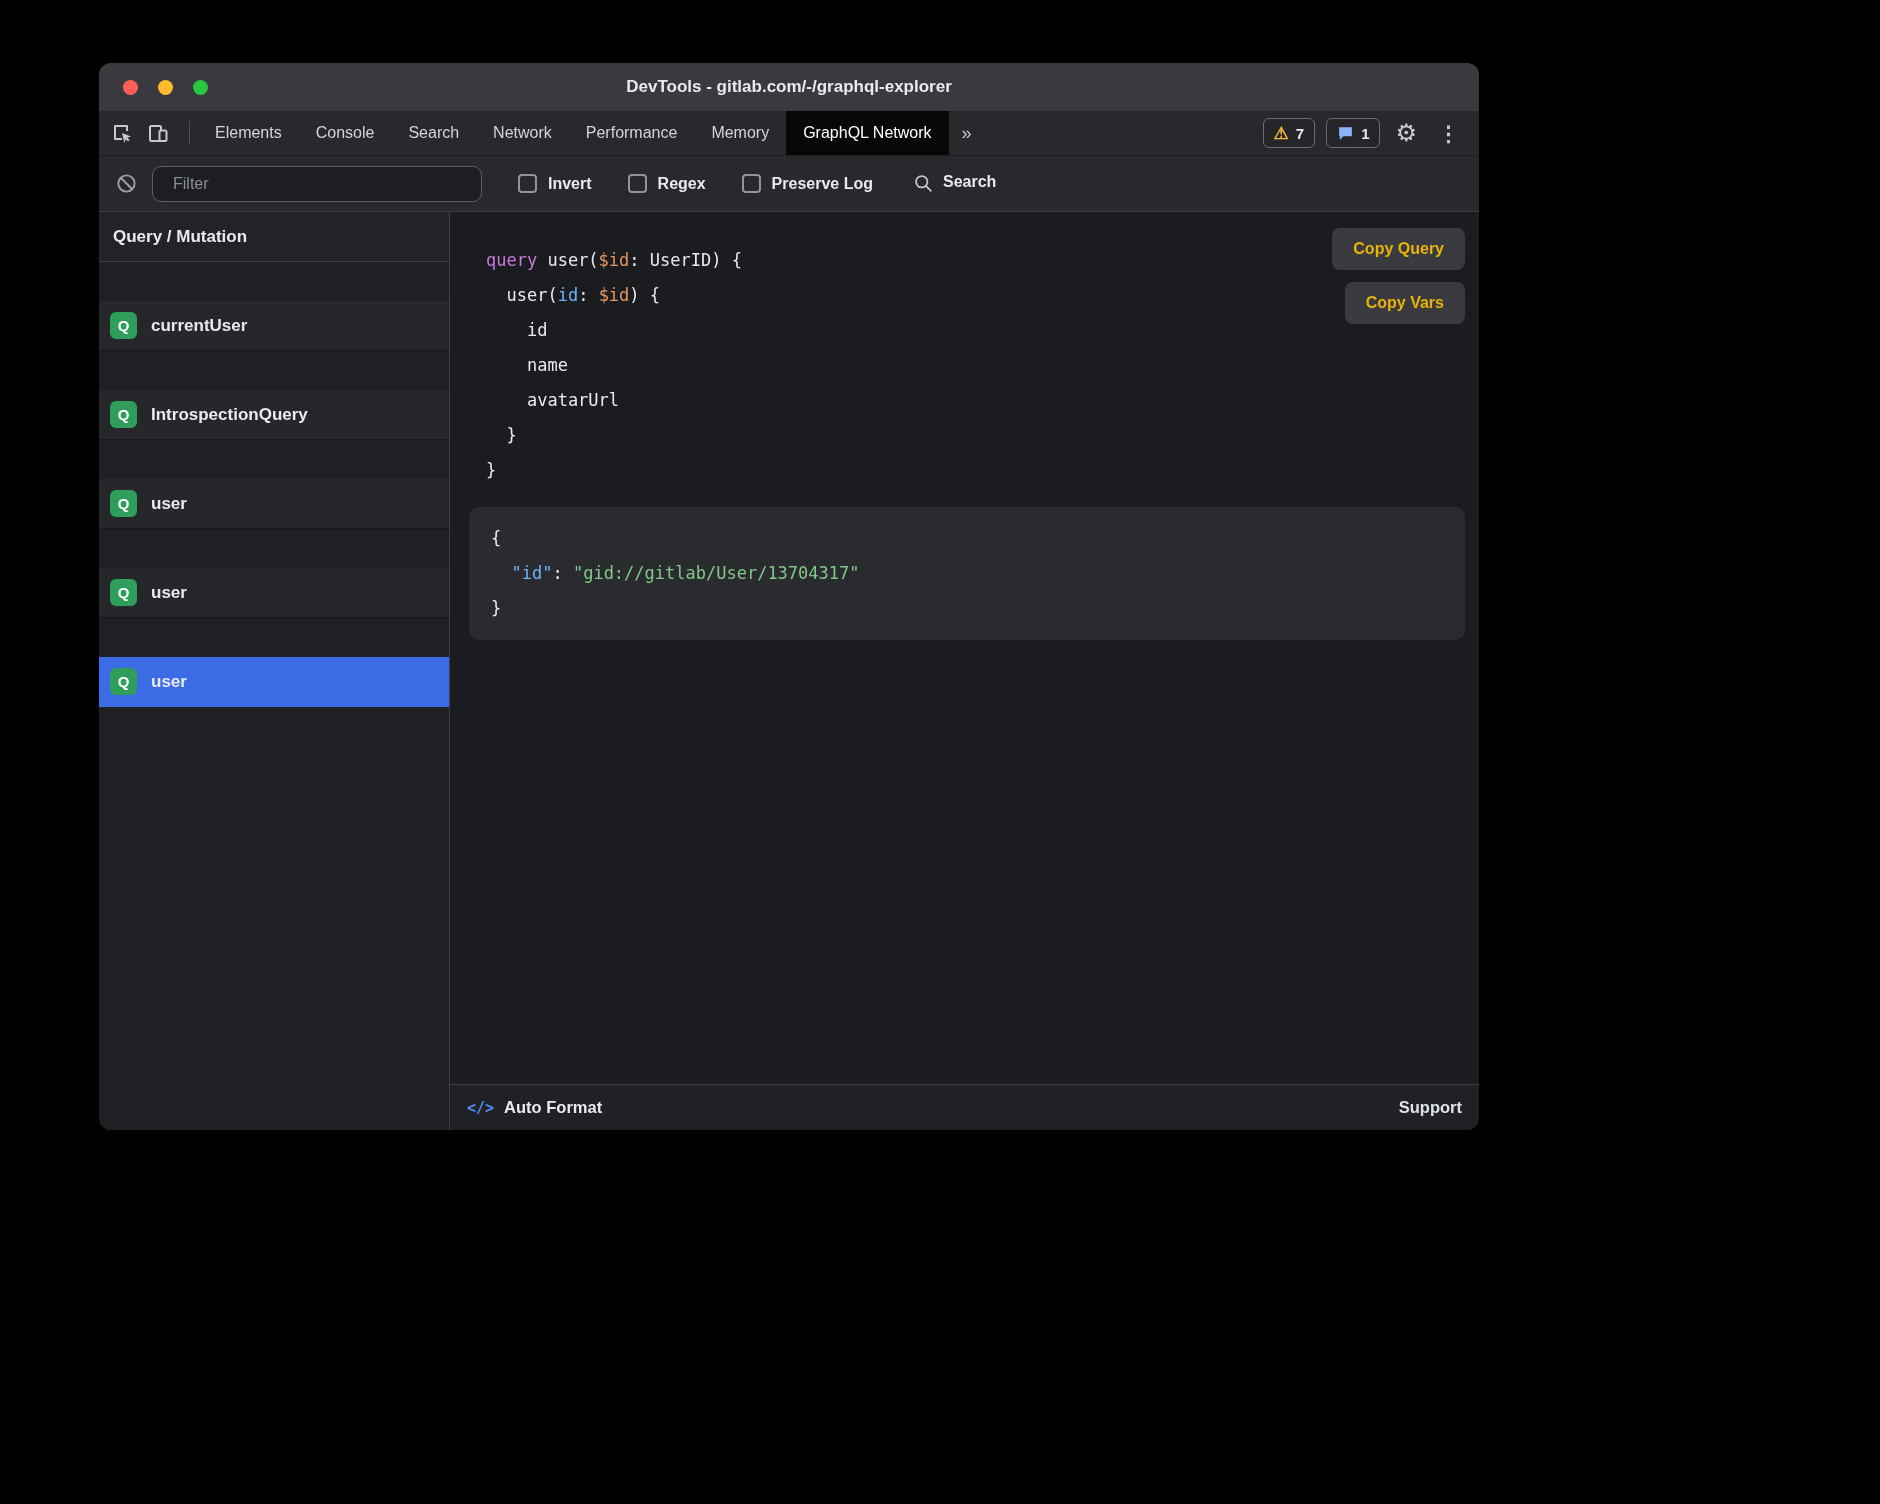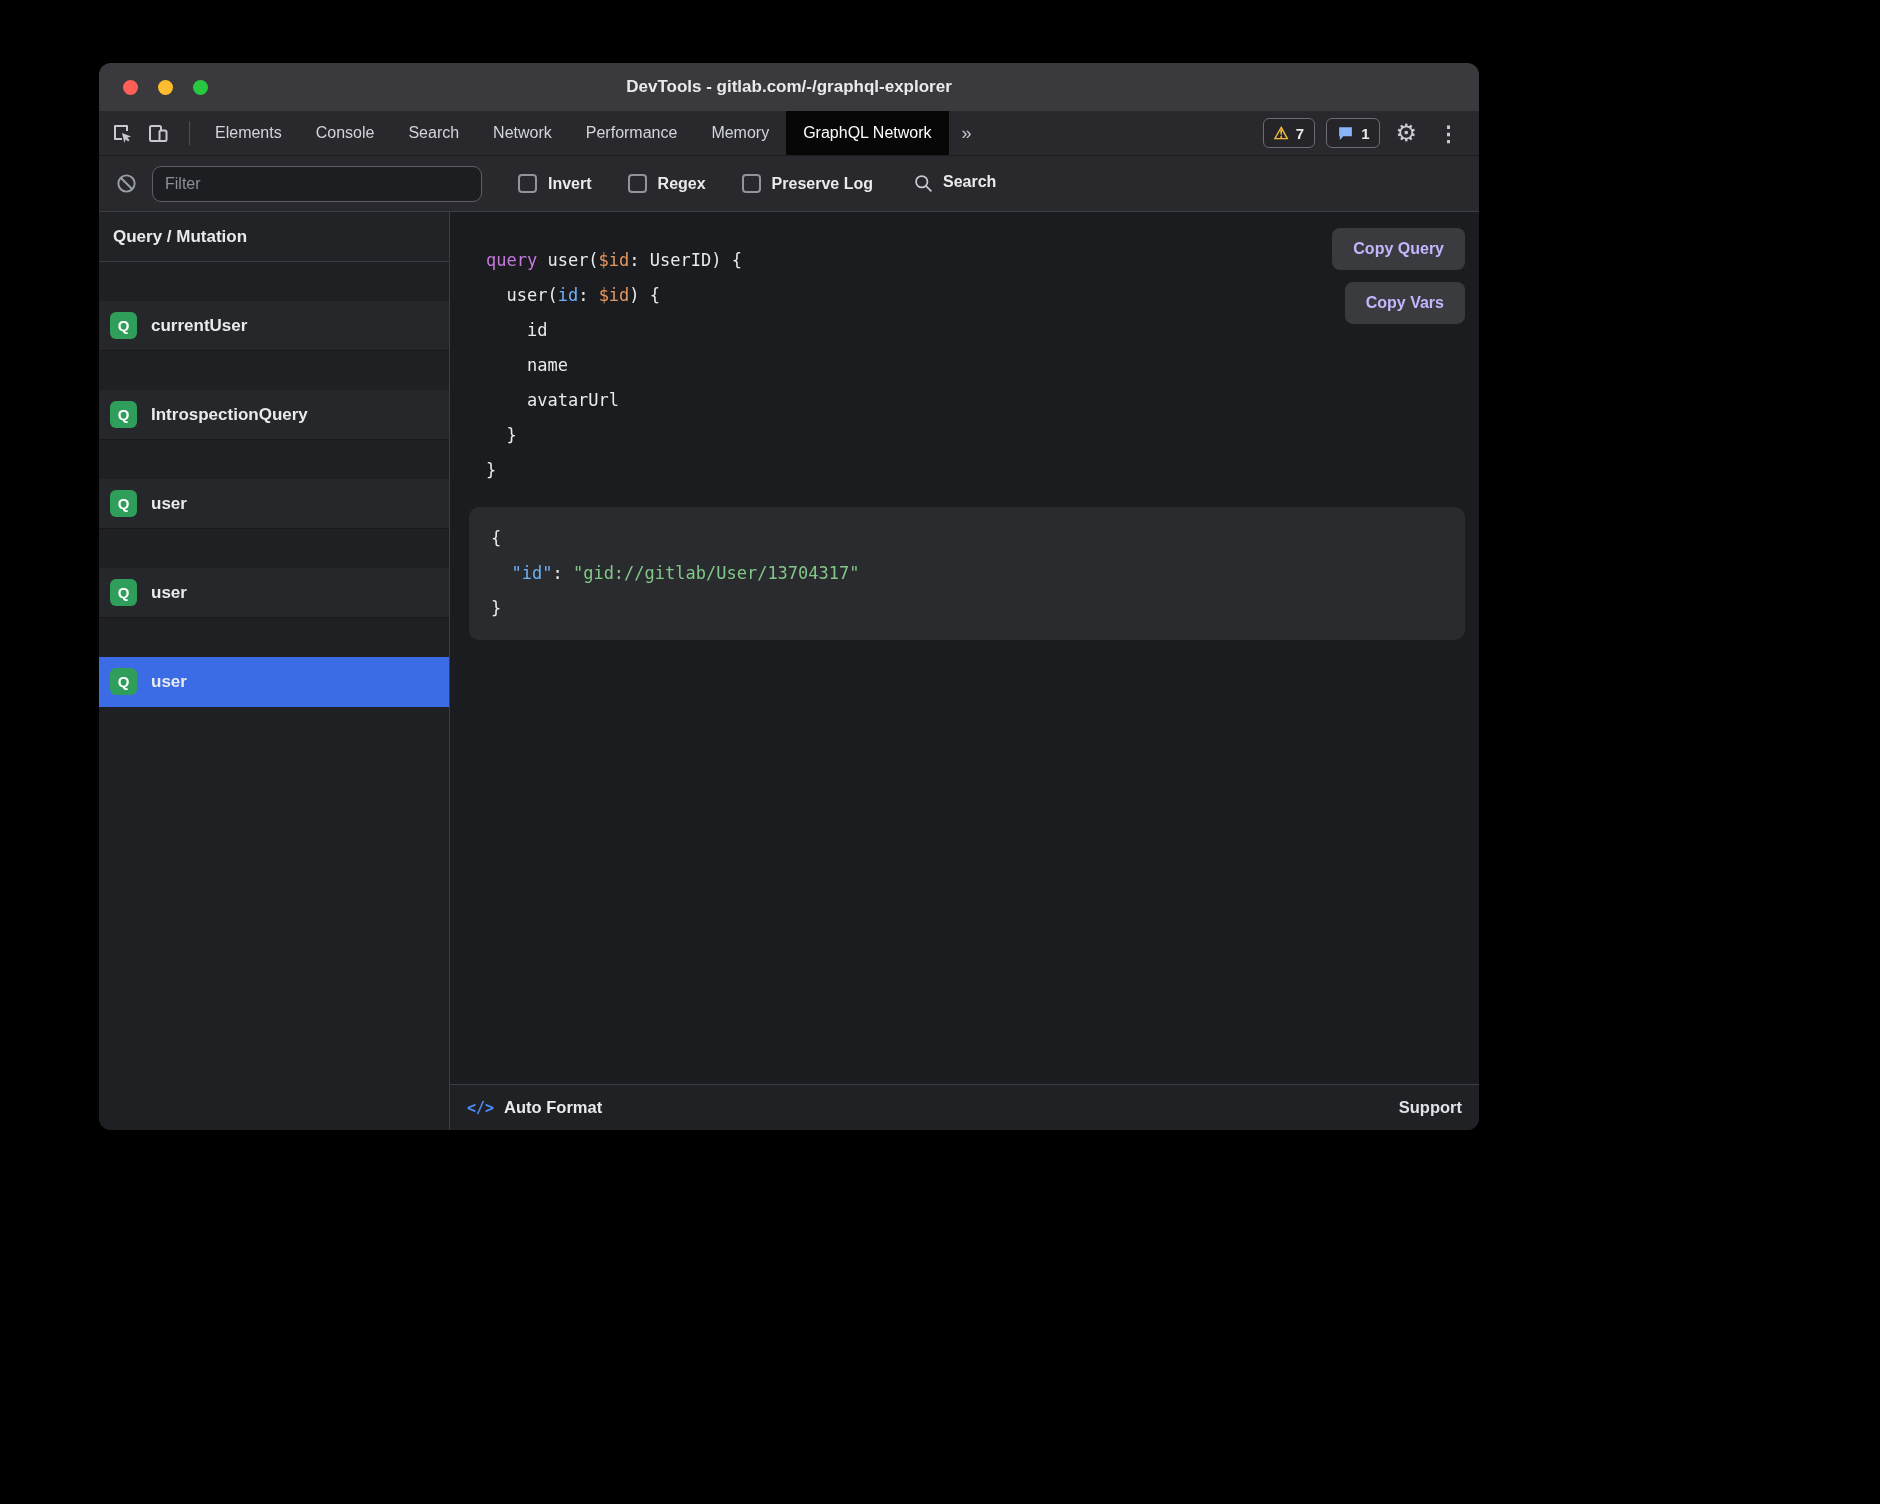--- a/index.html
+++ b/index.html
@@ -37,42 +37,42 @@
   .tab.active{background:#070708;color:#ffffff;}
   .tab.overflow{padding:0 13px;font-size:18px;color:#c6c9ce;}
   .tab-right{margin-left:auto;display:flex;align-items:center;gap:11px;padding-right:14px;}
   .badge{display:flex;align-items:center;gap:7px;border:1px solid #6a6d72;border-radius:6px;height:30px;padding:0 10px;font-size:15px;font-weight:bold;color:#e8eaed;background:#252428;}
   .warn-glyph{color:var(--warning_yellow,#f2b83c);font-size:17px;line-height:1;}
   .gear{font-size:24px;color:#c9ccd1;line-height:1;padding:0 4px;}
   .dots{font-size:21px;font-weight:bold;color:#c9ccd1;line-height:1;padding:0 6px;}
   
   .filterbar{height:56px;background:#29282c;border-top:1px solid #1d1d1f;display:flex;align-items:center;padding:0 16px;flex:0 0 auto;}
   .block-icon{margin-right:14px;display:flex;align-items:center;}
-  .filter-input{width:330px;height:36px;border-radius:9px;background:#1d1e21;border:1px solid #5c6066;color:#e8eaed;padding:0 12px;font-size:16px;font-family:"Liberation Sans",sans-serif;outline:none;}
+  .filter-input{width:330px;height:36px;border-radius:9px;background:#1d1e21;border:1px solid #5c6066;color:#e8eaed;padding:0 20px;font-size:16px;font-family:"Liberation Sans",sans-serif;outline:none;}
   .filter-input::placeholder{color:#8a8f96;}
   .chk{display:flex;align-items:center;gap:11px;margin-left:36px;font-weight:bold;font-size:16px;color:#e8eaed;cursor:default;}
   .chk .box{width:19px;height:19px;border:2px solid #90959c;border-radius:4px;background:transparent;}
   .search-ctl{display:flex;align-items:flex-start;gap:9px;margin-left:40px;font-weight:bold;font-size:16px;color:#e8eaed;}
   
   .content{flex:1;display:flex;border-top:1px solid #3a3d42;min-height:0;}
   .sidebar{width:351px;flex:0 0 auto;border-right:1px solid #3a3d42;background:#1f2023;display:flex;flex-direction:column;gap:39px;}
   .sidebar-header{height:50px;display:flex;align-items:center;padding-left:14px;font-weight:bold;font-size:17px;color:#e8eaed;border-bottom:1px solid #3a3d42;background:#222327;flex:0 0 auto;}
   .row{height:50px;display:flex;align-items:center;gap:14px;padding-left:11px;background:#26272b;border-bottom:1px solid #19191c;font-weight:bold;font-size:17px;color:#e8eaed;flex:0 0 auto;}
   .row.selected{background:var(--accent_blue,#3b6ce5);border-bottom-color:transparent;}
   .qbadge{width:27px;height:27px;border-radius:6px;background:var(--badge_green,#2f9e5b);color:#ffffff;display:flex;align-items:center;justify-content:center;font-weight:bold;font-size:15px;flex:0 0 auto;}
   
   .detail{flex:1;display:flex;flex-direction:column;background:#1b1c1f;min-width:0;}
   .subtabs{height:50px;display:flex;align-items:stretch;border-bottom:1px solid #3a3d42;background:#222327;flex:0 0 auto;}
   .subtab{display:flex;align-items:center;padding:0 19px;font-size:16.5px;color:#c9ccd1;white-space:nowrap;}
   .subtab.active{background:#3b3c40;color:#ffffff;}
   .st-spacer{flex:1;}
   .close-x{align-self:center;margin-right:18px;font-size:19px;color:#c9ccd1;}
   .panel-body{flex:1;position:relative;overflow:hidden;}
   .copy-buttons{position:absolute;top:16px;right:14px;display:flex;flex-direction:column;gap:12px;align-items:flex-end;}
-  .copy-btn{background:#3a3b3f;border:none;border-radius:8px;color:#c4b5fd;font-weight:bold;font-size:16px;padding:12px 21px;font-family:"Liberation Sans",sans-serif;}
+  .copy-btn{background:#3a3b3f;border:none;border-radius:8px;color:#eab308;font-weight:bold;font-size:16px;padding:12px 21px;font-family:"Liberation Sans",sans-serif;}
   .code{font-family:"DejaVu Sans Mono",monospace;font-size:17px;line-height:35px;color:var(--code_plain,#e8eaed);}
   .query-code{margin:31px 0 0 36px;}
   .cl{white-space:pre;min-height:35px;}
   .tok-kw{color:var(--code_keyword,#c678dd);}
   .tok-var{color:var(--code_variable,#e39660);}
   .tok-prop{color:var(--code_property,#6fb1f5);}
   .tok-key{color:var(--code_property,#6fb1f5);}
   .tok-str{color:var(--code_string,#83c788);}
   .vars-box{margin:19px 14px 0 19px;background:#2a2b2e;border-radius:10px;padding:14px 22px;}
   

